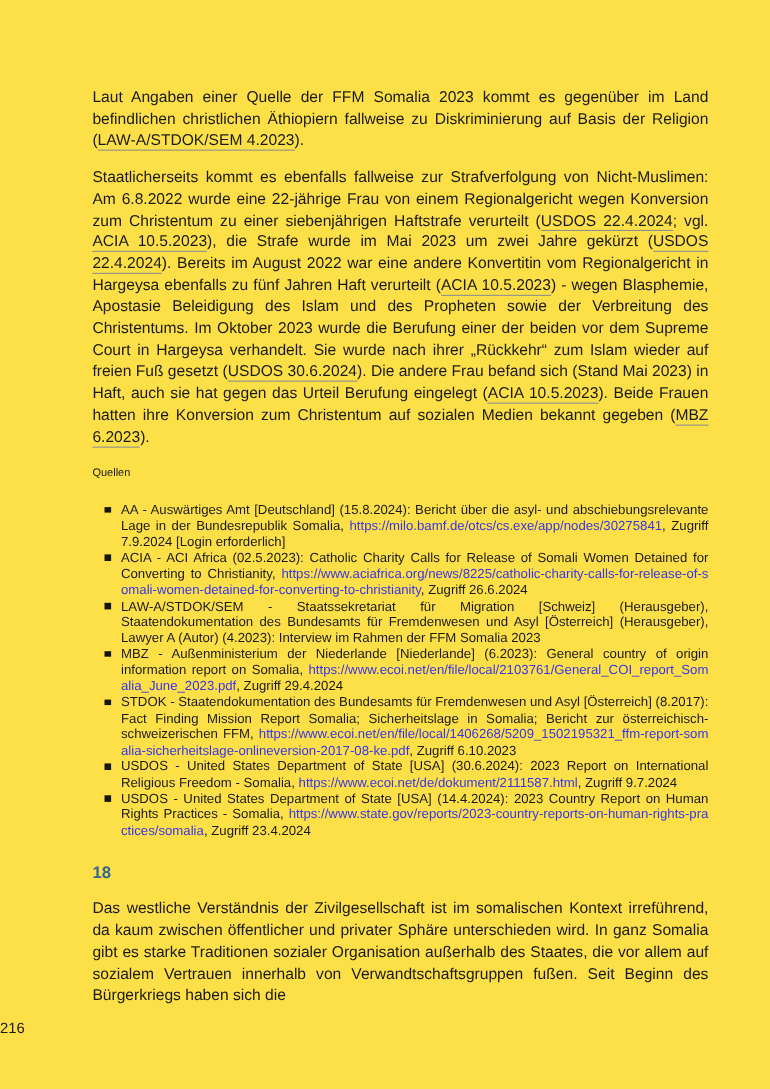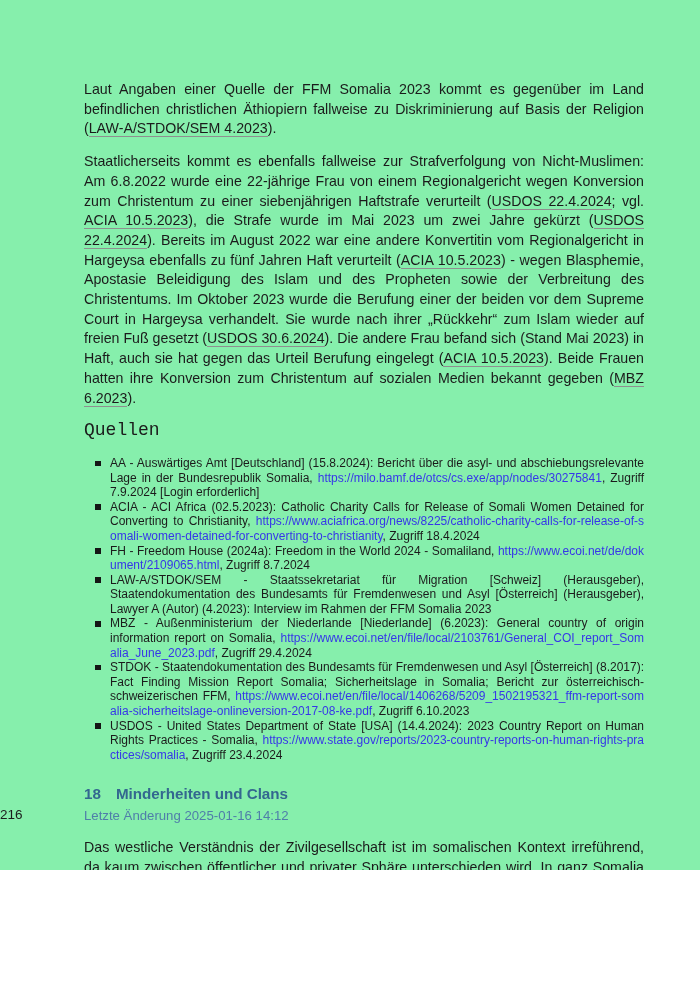--- a/index.html
+++ b/index.html
@@ -1,21 +1,21 @@
 <!DOCTYPE html>
 <html lang="de"><head>
 <meta charset="utf-8">
 <style>
   html, body { margin:0; padding:0; background:#ffffff; }
   .page {
     position:relative;
-    width:700px; height:870px;
+    width:700px; height:990px;
     box-sizing:border-box;
     margin:0 auto;
-    background:#86efac;
+    background:#fde047;
     font-family:"Liberation Sans", sans-serif;
     color:#1b1b1b;
     padding:80px 56px 0 84px;
     overflow:hidden;
   }
   .para {
     font-size:14.2px;
     line-height:19.7px;
     text-align:justify;
     margin:0 0 13px 0;
@@ -24,25 +24,24 @@
   .ref {
     border-bottom:1px solid #8f8f8f;
     cursor:pointer;
   }
   .url {
     color:var(--link-color,#3636e8);
     word-break:break-all;
     cursor:pointer;
   }
   .sources-heading {
-    font-size:18px;
+    font-size:10px;
     line-height:19.7px;
     margin:0;
     font-weight:normal;
-    font-family:Liberation Mono, monospace;
   }
   ul.sources {
     list-style:none;
     margin:15px 0 0 0;
     padding:0;
   }
   ul.sources li {
     position:relative;
     font-size:12px;
     line-height:14.6px;
@@ -87,32 +86,30 @@
 <div class="page" style="--link-color: #3636e8; --heading-color: #33678f; --subheading-color: #4f7ea9; color: rgb(27, 27, 27);">
 
   <p class="para"><span>Laut Angaben einer Quelle der FFM Somalia 2023 kommt es gegenüber im Land befindlichen christlichen Äthiopiern fallweise zu Diskriminierung auf Basis der Religion (</span><span class="ref">LAW-A/STDOK/SEM 4.2023</span><span>).</span></p>
 
   <p class="para"><span>Staatlicherseits kommt es ebenfalls fallweise zur Strafverfolgung von Nicht-Muslimen: Am 6.8.2022 wurde eine 22-jährige Frau von einem Regionalgericht wegen Konversion zum Christentum zu einer siebenjährigen Haftstrafe verurteilt (</span><span class="ref">USDOS 22.4.2024</span><span>; vgl. </span><span class="ref">ACIA 10.5.2023</span><span>), die Strafe wurde im Mai 2023 um zwei Jahre gekürzt (</span><span class="ref">USDOS 22.4.2024</span><span>). Bereits im August 2022 war eine andere Konvertitin vom Regionalgericht in Hargeysa ebenfalls zu fünf Jahren Haft verurteilt (</span><span class="ref">ACIA 10.5.2023</span><span>) - wegen Blasphemie, Apostasie Beleidigung des Islam und des Propheten sowie der Verbreitung des Christentums. Im Oktober 2023 wurde die Berufung einer der beiden vor dem Supreme Court in Hargeysa verhandelt. Sie wurde nach ihrer „Rückkehr“ zum Islam wieder auf freien Fuß gesetzt (</span><span class="ref">USDOS 30.6.2024</span><span>). Die andere Frau befand sich (Stand Mai 2023) in Haft, auch sie hat gegen das Urteil Berufung eingelegt (</span><span class="ref">ACIA 10.5.2023</span><span>). Beide Frauen hatten ihre Konversion zum Christentum auf sozialen Medien bekannt gegeben (</span><span class="ref">MBZ 6.2023</span><span>).</span></p>
 
   <p class="sources-heading">Quellen</p>
 
   <ul class="sources">
       <li><span>AA - Auswärtiges Amt [Deutschland] (15.8.2024): Bericht über die asyl- und abschiebungsrelevante Lage in der Bundesrepublik Somalia, </span><span class="url">https://milo.bamf.de/otcs/cs.exe/app/nodes/30275841</span><span>, Zugriff 7.9.2024 [Login erforderlich]</span></li>
-      <li><span>ACIA - ACI Africa (02.5.2023): Catholic Charity Calls for Release of Somali Women Detained for Converting to Christianity, </span><span class="url">https://www.aciafrica.org/news/8225/catholic-charity-calls-for-release-of-somali-women-detained-for-converting-to-christianity</span><span>, Zugriff 18.4.2024</span></li>
-      <li><span>FH - Freedom House (2024a): Freedom in the World 2024 - Somaliland, </span><span class="url">https://www.ecoi.net/de/dokument/2109065.html</span><span>, Zugriff 8.7.2024</span></li>
+      <li><span>ACIA - ACI Africa (02.5.2023): Catholic Charity Calls for Release of Somali Women Detained for Converting to Christianity, </span><span class="url">https://www.aciafrica.org/news/8225/catholic-charity-calls-for-release-of-somali-women-detained-for-converting-to-christianity</span><span>, Zugriff 26.6.2024</span></li>
       <li><span>LAW-A/STDOK/SEM - Staatssekretariat für Migration [Schweiz] (Herausgeber), Staatendokumentation des Bundesamts für Fremdenwesen und Asyl [Österreich] (Herausgeber), Lawyer A (Autor) (4.2023): Interview im Rahmen der FFM Somalia 2023</span></li>
       <li><span>MBZ - Außenministerium der Niederlande [Niederlande] (6.2023): General country of origin information report on Somalia, </span><span class="url">https://www.ecoi.net/en/file/local/2103761/General_COI_report_Somalia_June_2023.pdf</span><span>, Zugriff 29.4.2024</span></li>
       <li><span>STDOK - Staatendokumentation des Bundesamts für Fremdenwesen und Asyl [Österreich] (8.2017): Fact Finding Mission Report Somalia; Sicherheitslage in Somalia; Bericht zur österreichisch-schweizerischen FFM, </span><span class="url">https://www.ecoi.net/en/file/local/1406268/5209_1502195321_ffm-report-somalia-sicherheitslage-onlineversion-2017-08-ke.pdf</span><span>, Zugriff 6.10.2023</span></li>
+      <li><span>USDOS - United States Department of State [USA] (30.6.2024): 2023 Report on International Religious Freedom - Somalia, </span><span class="url">https://www.ecoi.net/de/dokument/2111587.html</span><span>, Zugriff 9.7.2024</span></li>
       <li><span>USDOS - United States Department of State [USA] (14.4.2024): 2023 Country Report on Human Rights Practices - Somalia, </span><span class="url">https://www.state.gov/reports/2023-country-reports-on-human-rights-practices/somalia</span><span>, Zugriff 23.4.2024</span></li>
     </ul>
 
   <div class="section-head">
     <span>18</span>
-    <span>Minderheiten und Clans</span>
   </div>
 
-  <div class="last-change">Letzte Änderung 2025-01-16 14:12</div>
 
   <p class="para p3"><span>Das westliche Verständnis der Zivilgesellschaft ist im somalischen Kontext irreführend, da kaum zwischen öffentlicher und privater Sphäre unterschieden wird. In ganz Somalia gibt es starke Traditionen sozialer Organisation außerhalb des Staates, die vor allem auf sozialem Vertrauen innerhalb von Verwandtschaftsgruppen fußen. Seit Beginn des Bürgerkriegs haben sich die</span></p>
 
   <div class="page-number">216</div>
 
 </div>
 
 </body></html>

